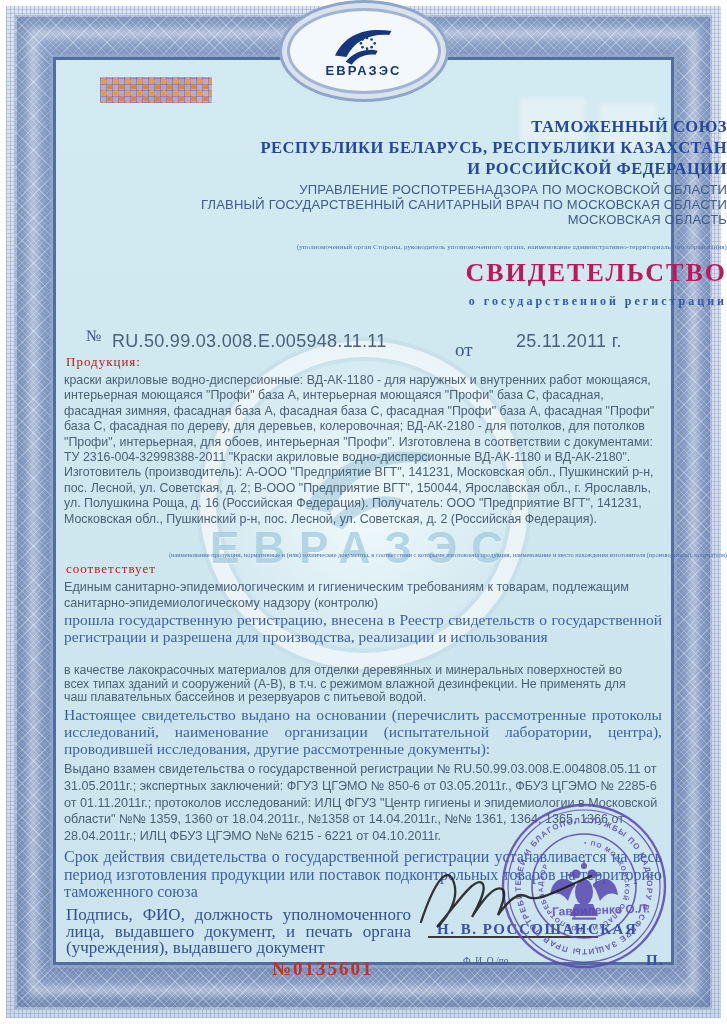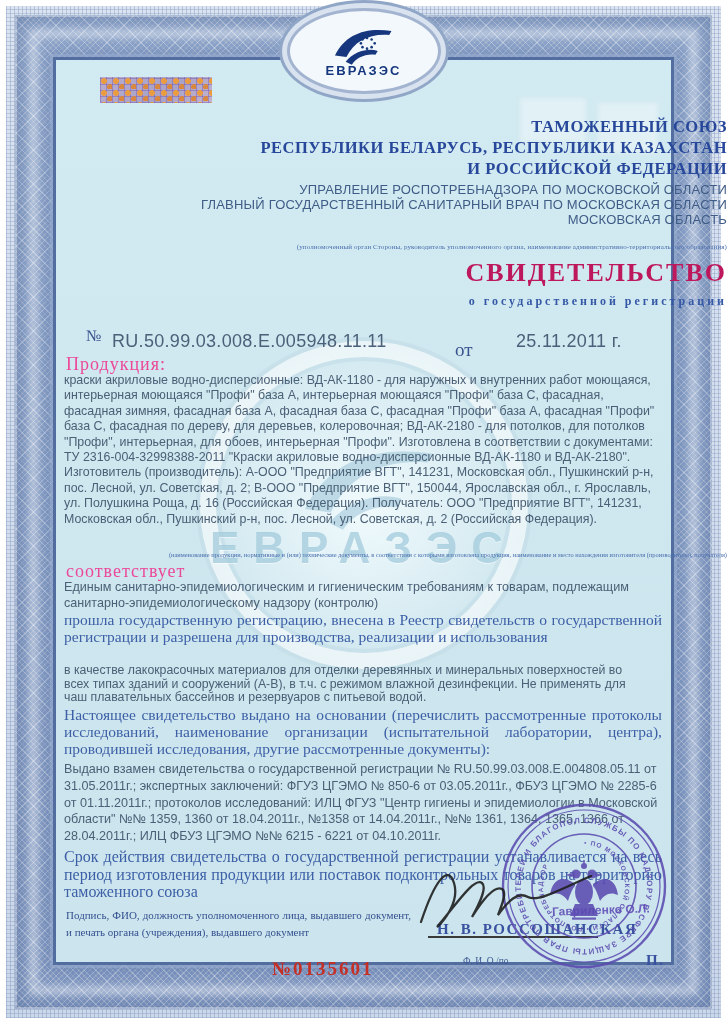--- a/index.html
+++ b/index.html
@@ -58,24 +58,24 @@
   .serif{font-family:"Liberation Serif",serif;}
   .union-line{font-weight:bold;font-size:16.5px;line-height:21px;color:#27479a;letter-spacing:.5px;}
   .auth-line{font-size:13px;line-height:15.5px;color:#3f5c86;letter-spacing:.2px;}
   .tiny{font-size:7px;color:#4a6fae;letter-spacing:.1px;}
   .title-main{font-weight:bold;font-size:26px;letter-spacing:2px;color:#be185d;}
   .title-sub{font-weight:bold;font-size:12px;letter-spacing:3px;color:#3558a6;}
   .num-label{font-size:16px;color:#3a548f;}
   .num-value{font-size:18px;color:#4b6179;letter-spacing:.3px;}
   .body-sans{font-size:12.4px;line-height:15.4px;color:#4a6076;text-align:left;}
   .lead-serif{font-size:15.5px;line-height:16.9px;color:#3c5fa6;text-align:justify;}
-  .sec-label{font-size:18px;color:#ec4899;letter-spacing:1px;}
+  .sec-label{font-size:13px;color:#b91c1c;letter-spacing:1px;}
   .red-num{font-family:"Liberation Serif",serif;font-weight:bold;font-size:19px;
     letter-spacing:2px;color:#c43026;}
-  .sig-note{font-size:11px;line-height:16.5px;color:#34508f;text-align:justify;}
+  .sig-note{font-size:17px;line-height:16.5px;color:#34508f;text-align:justify;}
   .fio-cap{font-size:9.5px;color:#3f5a95;}
   .sig-name{font-family:"Liberation Serif",serif;font-weight:bold;font-size:15px;
     letter-spacing:1.5px;color:#3952a0;}
   .stamp-name{font-weight:bold;font-size:12px;color:rgba(92,72,180,.85);transform:rotate(-2deg);}
   .sig-line{position:absolute;height:2px;background:#3a3a3a;z-index:3;}
   .seal-svg{position:absolute;left:498px;top:800px;z-index:4;opacity:.88;}
   .sign-svg{position:absolute;left:415px;top:856px;z-index:5;}
 </style>
 </head>
 <body>

